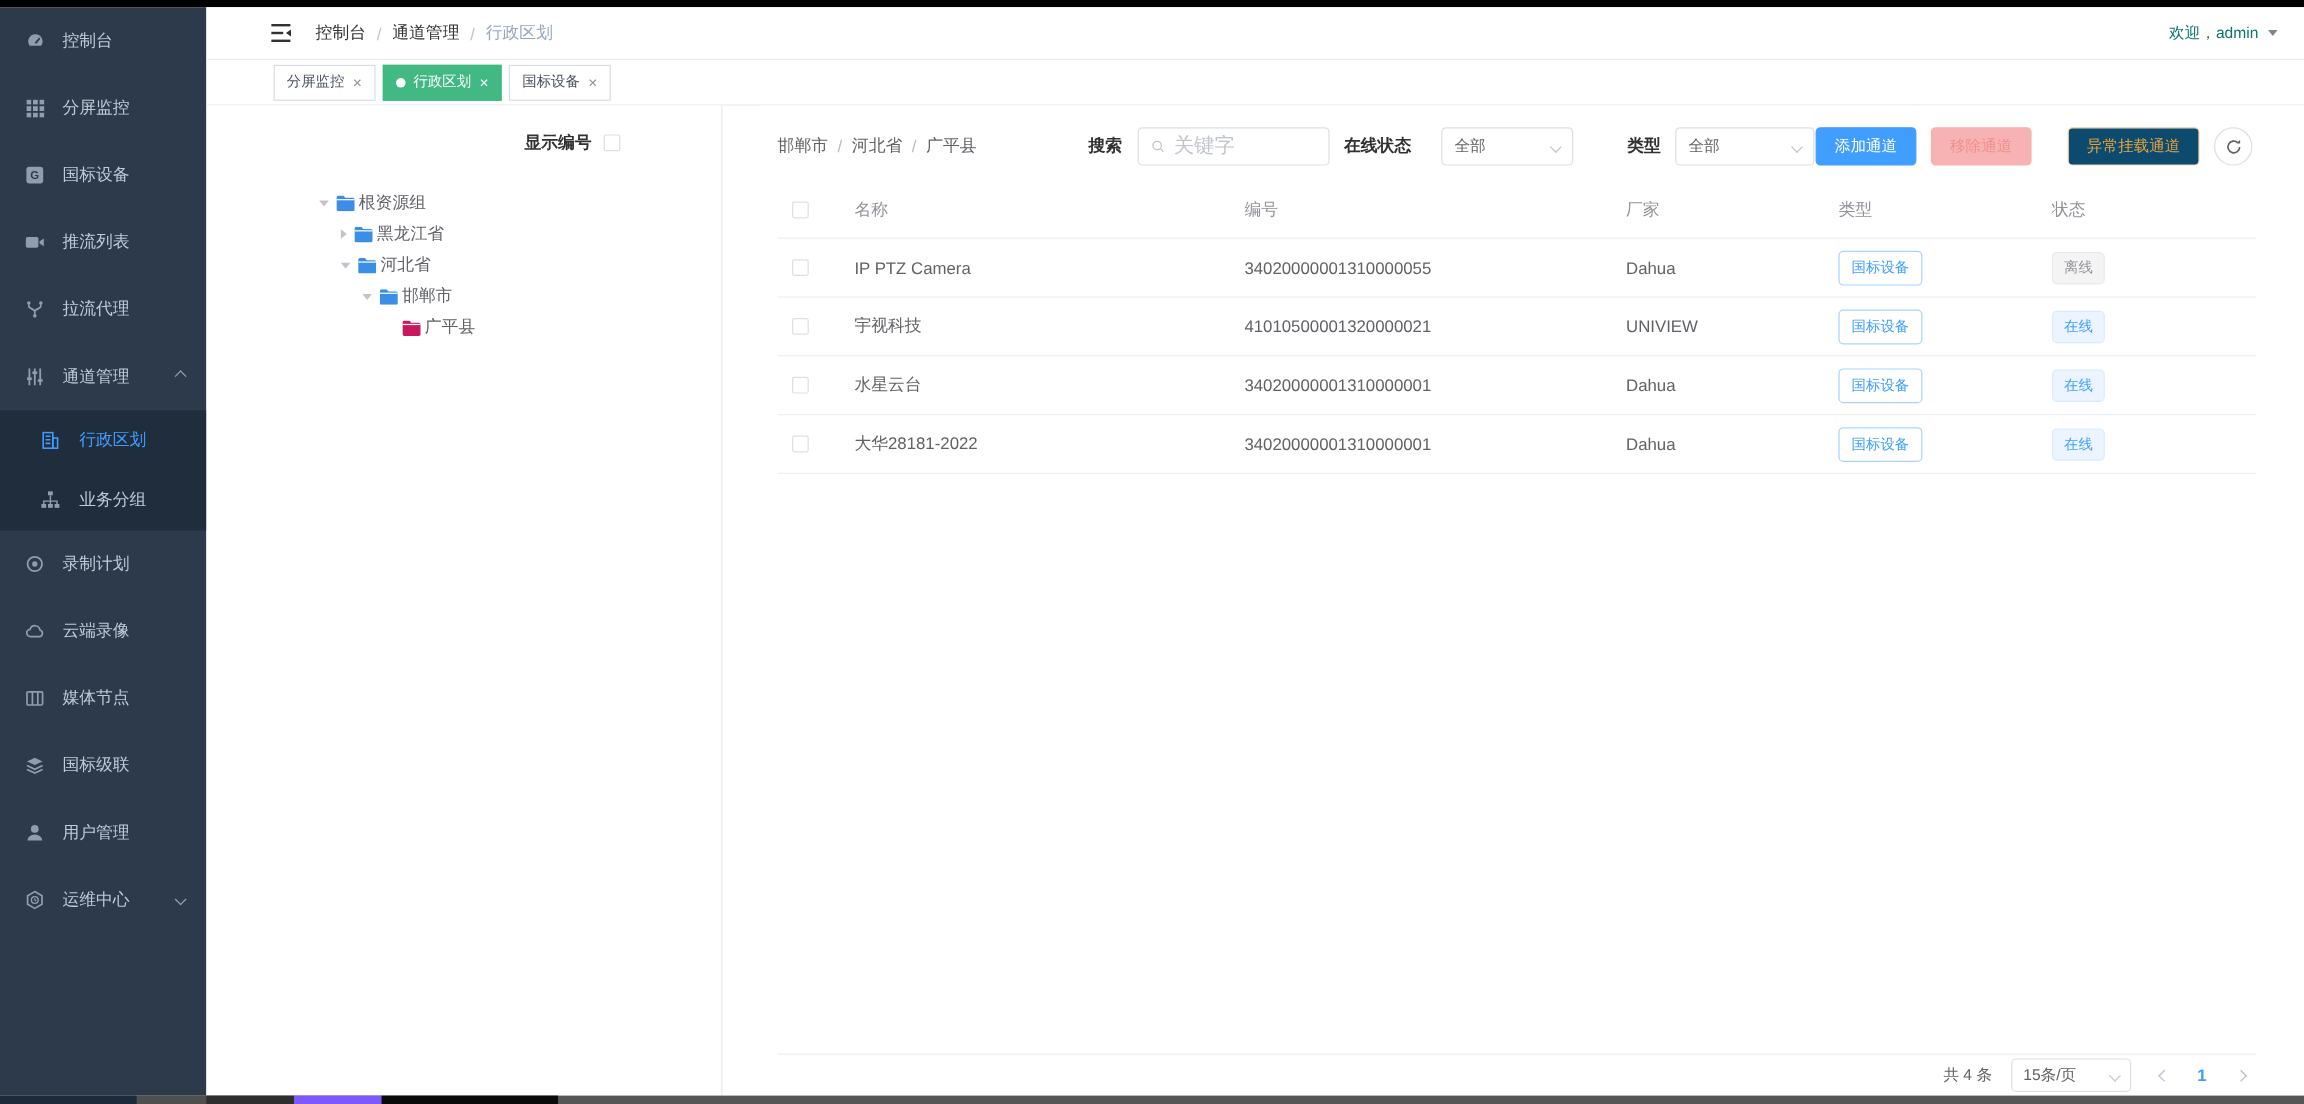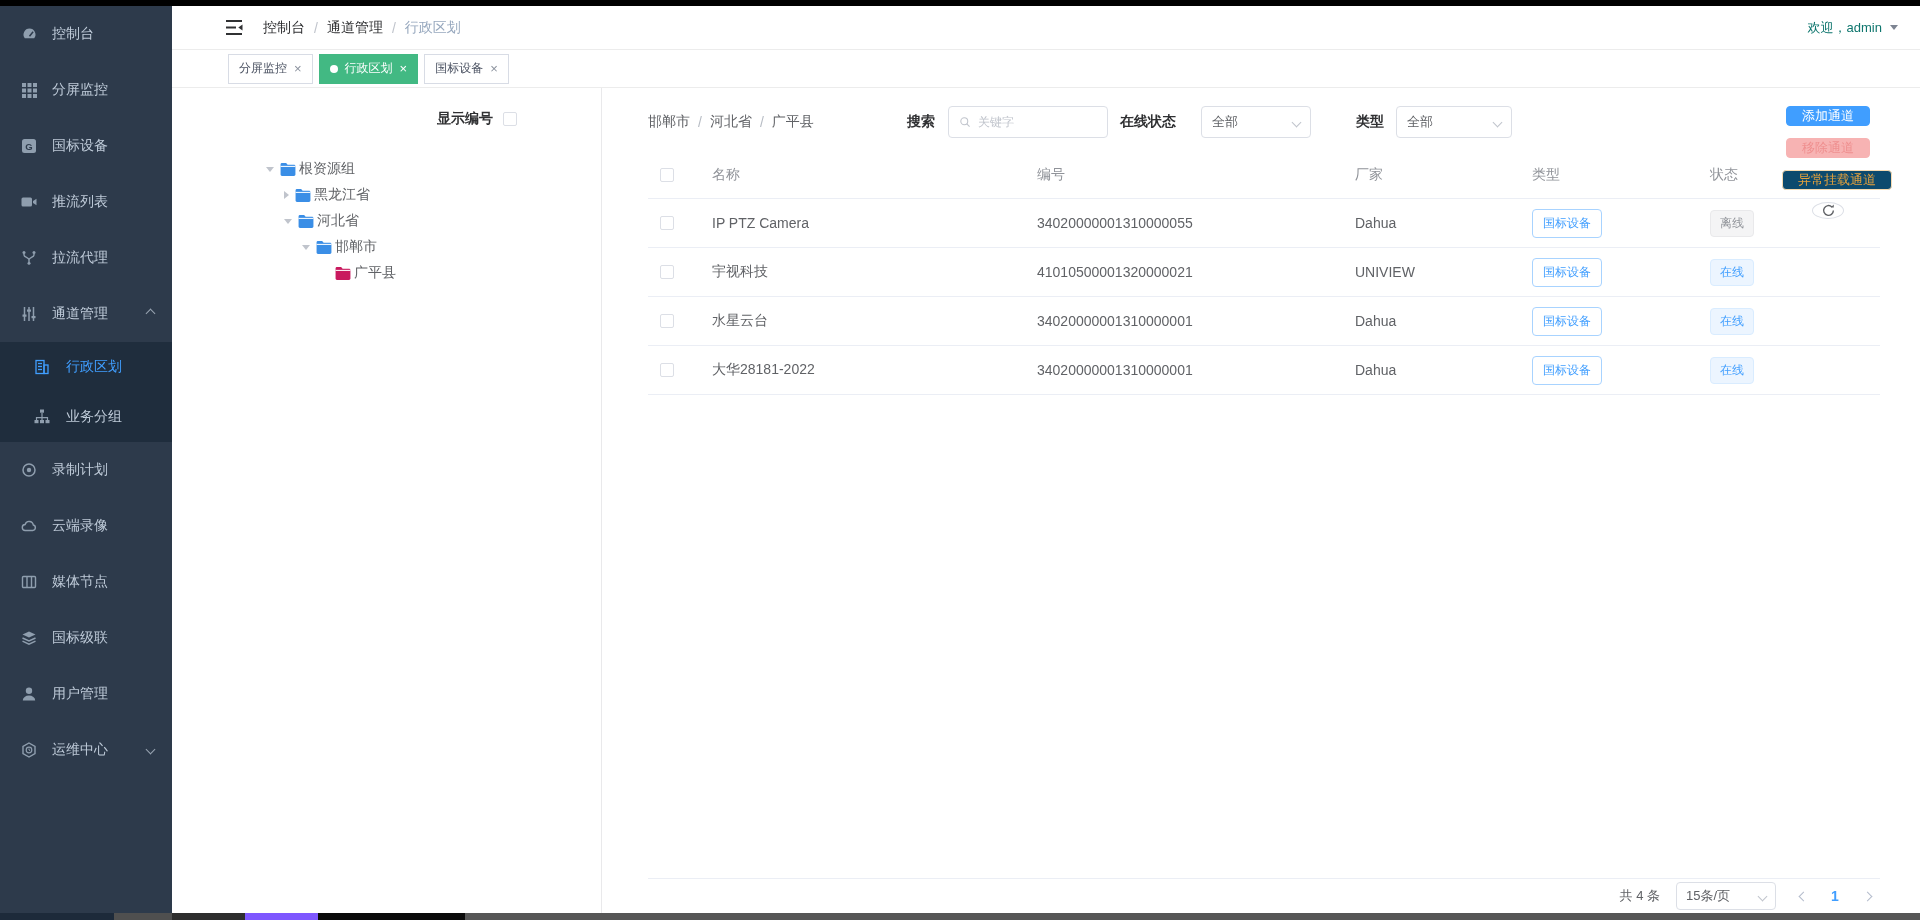--- a/index.html
+++ b/index.html
@@ -57,25 +57,25 @@
 
   
   .main-panel { position:absolute; left:633px; top:88px; right:0; bottom:7px; background:#fff; }
   .filter-row { position:relative; height:32px; margin-top:18px; }
   .filter-row > div { position:absolute; top:0; height:32px; display:flex; align-items:center; }
   .crumbs2 { left:15px; font-size:14px; color:#606266; }
   .crumbs2 .sep { color:#b7bcc4; margin:0 8px; }
   .f-label { font-size:14px; font-weight:bold; color:#303133; }
   .lab-search { left:274px; } .lab-online { left:487px; } .lab-type { left:723px; }
   .search-box { left:315px; width:160px; border:1px solid #dcdfe6; border-radius:4px; padding:0 10px; gap:7px; background:#fff; }
-  .search-box input { border:none; outline:none; width:100%; font-size:12px; color:#606266; font-family:inherit; }
+  .search-box input { border:none; outline:none; width:100%; font-size:17px; color:#606266; font-family:inherit; }
   .search-box input::placeholder { color:#c0c4cc; }
   .select { border:1px solid #dcdfe6; border-radius:4px; padding:0 10px; justify-content:space-between; font-size:13px; color:#606266; cursor:pointer; background:#fff; }
   .sel-online { left:568px; width:110px; } .sel-type { left:763px; width:116px; }
-  .btn-group { right:28px; gap:12px;flex-direction:column; }
+  .btn-group { right:43px; gap:12px; }
   .btn { height:32px; padding:0 15px; border-radius:4px; font-size:13px; border:1px solid transparent; cursor:pointer; display:inline-flex; align-items:center; font-family:inherit; }
   .btn-add { background:#409eff; border-color:#409eff; color:#fff; }
   .btn-remove { background:#f7b3b3; border-color:#f7b3b3; color:#ef8f8f; cursor:not-allowed; }
   .btn-abnormal { background:#0c4a6e; border-color:#f5dab1; color:#e6a23c;margin-left:18px; }
   .btn-refresh { width:32px; height:32px; border-radius:50%; border:1px solid #dcdfe6; background:#fff; display:inline-flex; align-items:center; justify-content:center; cursor:pointer; }
 
   
   .table { margin:14px 40px 0 15px; }
   .t-row { display:grid; grid-template-columns:64px 325px 318px 177px 178px 1fr; align-items:center; height:49px; border-bottom:1px solid #ebeef5; font-size:14px; color:#606266; }
   .t-head { height:47px; color:#909399; }

